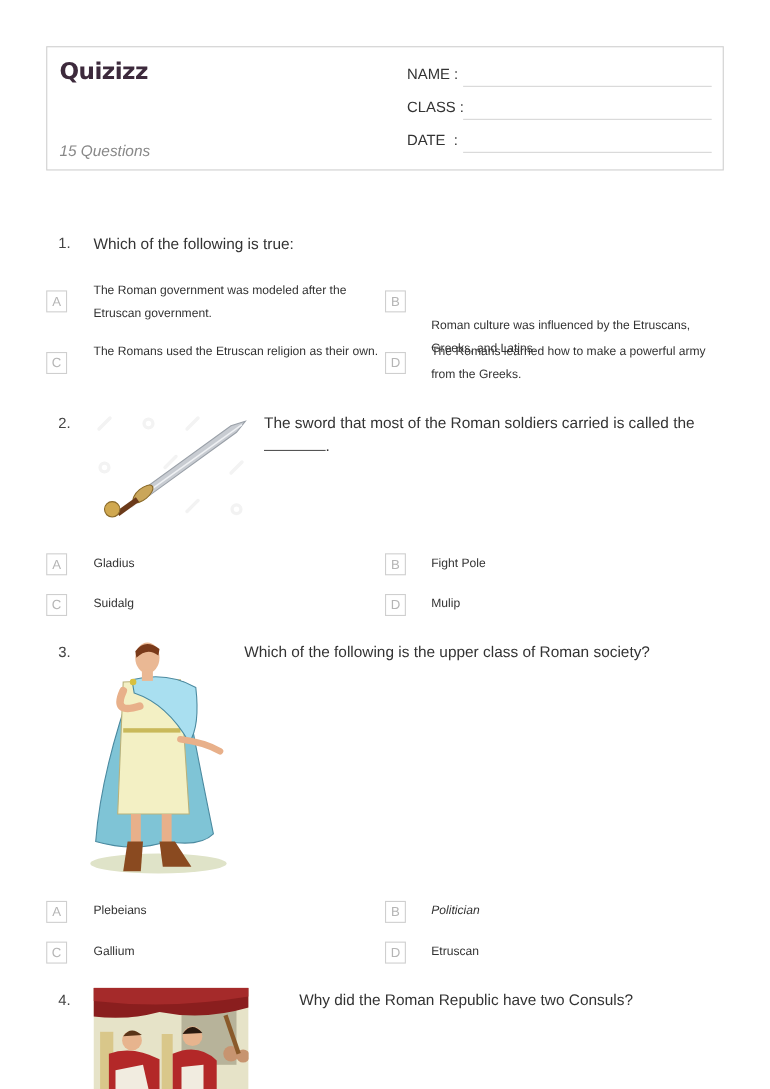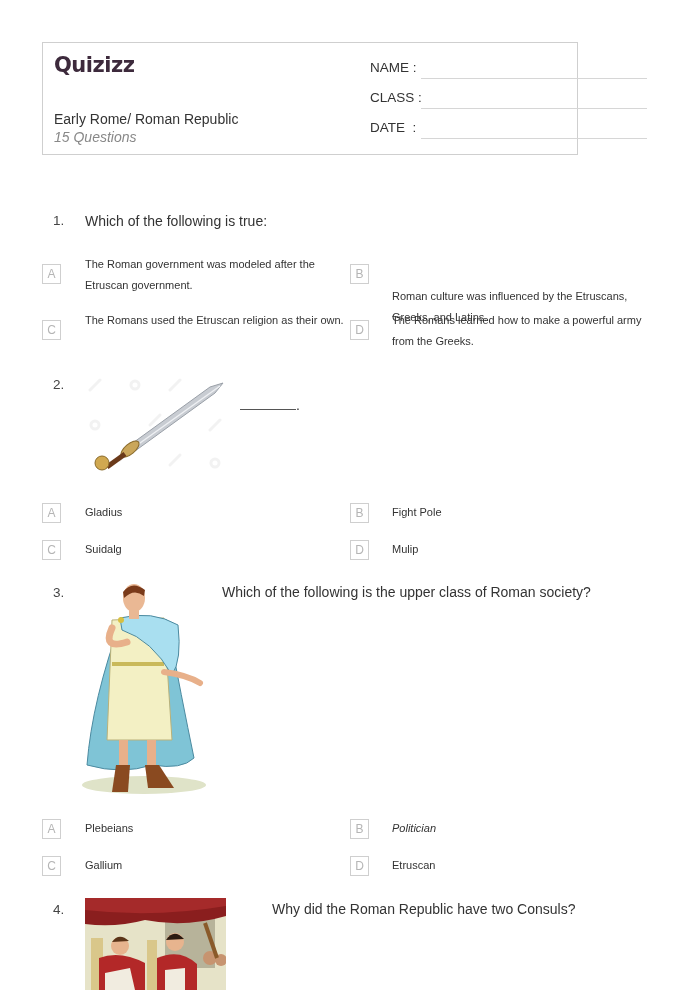--- a/index.html
+++ b/index.html
@@ -1,19 +1,19 @@
 <!DOCTYPE html>
 <html><head>
   <meta charset="utf-8">
   <style>
     * { box-sizing: border-box; margin: 0; padding: 0; }
     html, body { width: 700px; height: 990px; background: #ffffff; overflow: hidden; }
     body { font-family: "Liberation Sans", "DejaVu Sans", sans-serif; color: #333; position: relative; }
     .header-box {
-      position: absolute; left: 42px; top: 42px; width: 536px; height: 113px;
+      position: absolute; left: 42px; top: 42px; width: 616px; height: 113px;
       border: 1px solid #cfcfcf;
     }
     .logo { position: absolute; left: 11px; top: 10px; font-family: "DejaVu Sans", sans-serif; font-weight: bold; font-size: 21px; color: #3d2a3c; letter-spacing: -0.5px; }
     .ws-title { position: absolute; left: 11px; top: 68px; font-size: 14px; color: #333; }
     .ws-count { position: absolute; left: 11px; top: 86px; font-size: 14px; color: #888; font-style: italic; }
     .field { position: absolute; left: 327px; font-size: 13.5px; color: #333; }
     .field-line { position: absolute; left: 378px; width: 226px; border-bottom: 1px solid #d6d6d6; }
     .qnum { position: absolute; left: 53px; font-size: 13.5px; color: #444; }
     .qtext { position: absolute; font-size: 14px; color: #333; line-height: 21px; }
     .opt-box {
@@ -22,21 +22,20 @@
     }
     .opt-text { position: absolute; font-size: 11px; color: #333; line-height: 21px; }
     .img { position: absolute; }
     .blank { display: inline-block; width: 56px; border-bottom: 1px solid #555; height: 14px; vertical-align: baseline; }
   </style>
 </head>
 <body>
 
 <div class="header-box">
   <div class="logo">Quizizz</div>
-  <div class="ws-title">Early Rome/ Roman Republic</div>
   <div class="ws-count">15 Questions</div>
 
   <div class="field" style="top:17px;">NAME :</div>
   <div class="field-line" style="top:35px;"></div>
   <div class="field" style="top:47px;">CLASS :</div>
   <div class="field-line" style="top:65px;"></div>
   <div class="field" style="top:77px; white-space:pre;">DATE  :</div>
   <div class="field-line" style="top:95px;"></div>
 </div>
 
@@ -71,21 +70,21 @@
         <circle cx="10" cy="50" r="4" fill="none"></circle>
         <circle cx="130" cy="88" r="4" fill="none"></circle>
     </g>
     <polygon points="138,8 125,12 45,70 50,76 130,18" fill="#c8ccd2" stroke="#9aa0a8" stroke-width="1"></polygon>
     <line x1="135" y1="11" x2="48" y2="73" stroke="#eef0f3" stroke-width="1.5"></line>
     <ellipse cx="45" cy="74" rx="5" ry="11" transform="rotate(50 45 74)" fill="#caa65a" stroke="#8a6a2a"></ellipse>
     <line x1="40" y1="79" x2="22" y2="92" stroke="#6b3a1a" stroke-width="5"></line>
     <circle cx="17" cy="88" r="7" fill="#d0a850" stroke="#8a6a2a"></circle>
   </svg>
   <div class="qtext" style="left:240px; top:374px; width:420px;">
-    <br>
+    <span>The sword that most of the Roman soldiers carried is called the</span><br>
     <span class="blank"></span><span>.</span>
   </div>
 
   <div class="opt-box" style="left:42px; top:503px;">A</div>
   <div class="opt-text" style="left:85px; top:502px;">Gladius</div>
   <div class="opt-box" style="left:350px; top:503px;">B</div>
   <div class="opt-text" style="left:392px; top:502px;">Fight Pole</div>
   <div class="opt-box" style="left:42px; top:540px;">C</div>
   <div class="opt-text" style="left:85px; top:539px;">Suidalg</div>
   <div class="opt-box" style="left:350px; top:540px;">D</div>

